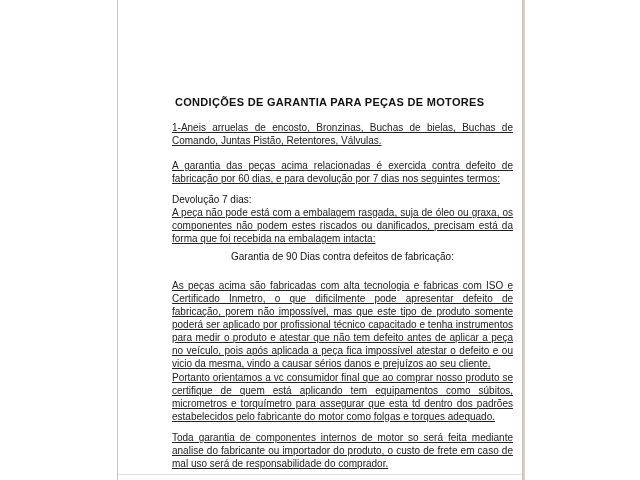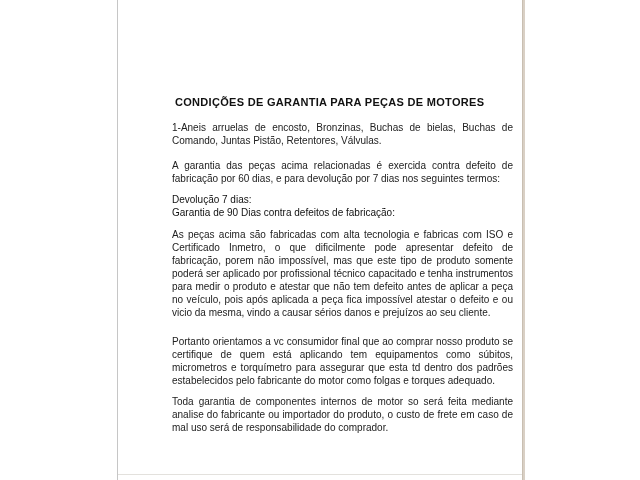--- a/index.html
+++ b/index.html
@@ -39,48 +39,50 @@
   .doc-title{
     font-size:11px;line-height:13px;font-weight:bold;color:#111;
     letter-spacing:0.3px;
     padding-left:3px;
     margin-bottom:12px;
     white-space:nowrap;
   }
   .content p{
     text-align:justify;
     margin:0 0 12px 0;
+    text-decoration:underline;
   }
   .content p.tight{margin-bottom:8px;}
   .content p.endtight{margin-bottom:5px;}
-  .content p.no-gap{margin-bottom:16px;}
+  .content p.no-gap{margin-bottom:1px;}
   .sec-heading{
     font-size:10px;line-height:13px;font-weight:normal;color:#111;
     margin:0;
   }
-  .sec-heading.gap-after{margin-bottom:9px;}
+  .sec-heading.gap-after{margin-bottom:16px;text-align:center;}
   .content p.last{margin-bottom:16px;}
 </style>
 </head>
 <body>
 
 <div class="canvas">
   <div class="left-rule"></div>
   <div class="right-rule"></div>
   <div class="bottom-rule"></div>
 
   <div class="content">
     <div class="doc-title">CONDIÇÕES DE GARANTIA PARA PEÇAS DE MOTORES</div>
 
     <p>1-Aneis arruelas de encosto, Bronzinas, Buchas de bielas, Buchas de Comando, Juntas Pistão, Retentores, Válvulas.</p>
 
     <p class="tight">A garantia das peças acima relacionadas é exercida contra defeito de fabricação por 60 dias, e para devolução por 7 dias nos seguintes termos:</p>
 
     <h2 class="sec-heading">Devolução 7 dias:</h2>
 
+    <p class="endtight">A peça não pode está com a embalagem rasgada, suja de óleo ou graxa, os componentes não podem estes riscados ou danificados, precisam está da forma que foi recebida na embalagem intacta:</p>
 
     <h2 class="sec-heading gap-after">Garantia de 90 Dias contra defeitos de fabricação:</h2>
 
     <p class="no-gap">As peças acima são fabricadas com alta tecnologia e fabricas com ISO e Certificado Inmetro, o que dificilmente pode apresentar defeito de fabricação, porem não impossível, mas que este tipo de produto somente poderá ser aplicado por profissional técnico capacitado e tenha instrumentos para medir o produto e atestar que não tem defeito antes de aplicar a peça no veículo, pois após aplicada a peça fica impossível atestar o defeito e ou vicio da mesma, vindo a causar sérios danos e prejuízos ao seu cliente.</p>
 
     <p class="tight">Portanto orientamos a vc consumidor final que ao comprar nosso produto se certifique de quem está aplicando tem equipamentos como súbitos, micrometros e torquímetro para assegurar que esta td dentro dos padrões estabelecidos pelo fabricante do motor como folgas e torques adequado.</p>
 
     <p class="last">Toda garantia de componentes internos de motor so será feita mediante analise do fabricante ou importador do produto, o custo de frete em caso de mal uso será de responsabilidade do comprador.</p>
   </div>
 </div>

